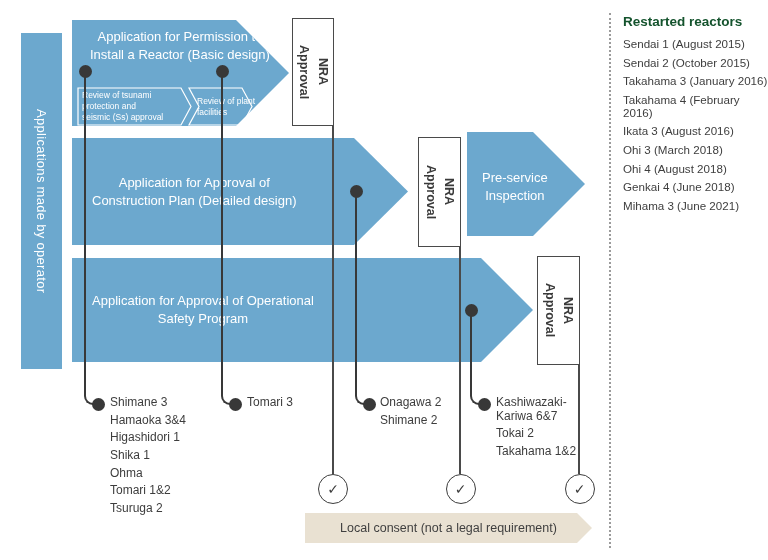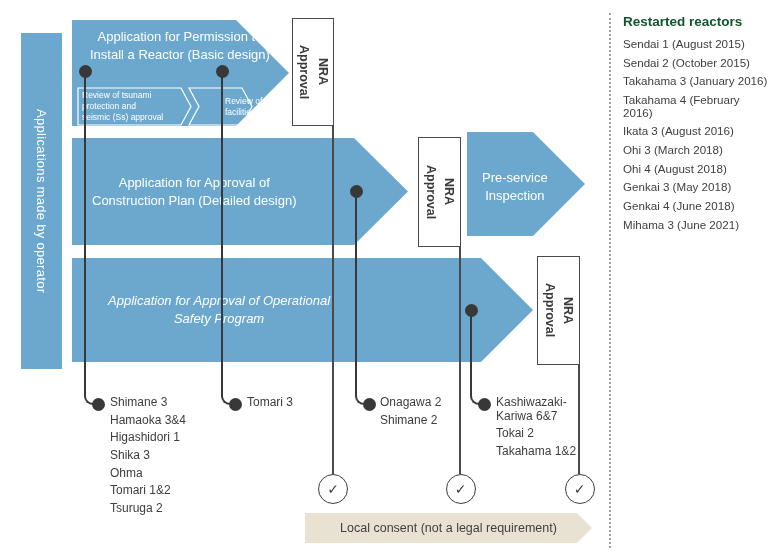--- a/index.html
+++ b/index.html
@@ -22,28 +22,28 @@
       clip-path:polygon(0 0,164px 0,100% 50%,164px 100%,0 100%);}
   .a2{left:72px;top:138px;width:336px;height:107px;
       clip-path:polygon(0 0,282px 0,100% 50%,282px 100%,0 100%);}
   .a3{left:72px;top:258px;width:461px;height:104px;
       clip-path:polygon(0 0,409px 0,100% 50%,409px 100%,0 100%);}
   .apre{left:467px;top:132px;width:118px;height:104px;
       clip-path:polygon(0 0,66px 0,100% 50%,66px 100%,0 100%);}
   .alabel{position:absolute;font-size:13px;line-height:17.5px;white-space:pre-line;}
   .a1 .alabel{left:18px;top:8px;}
   .a2 .alabel{left:20px;top:36px;}
-  .a3 .alabel{left:36px;top:34px;font-style:italic;}
+  .a3 .alabel{left:20px;top:34px;}
   .apre .alabel{left:15px;top:37px;}
 
   
   .subsvg{position:absolute;left:72px;top:20px;width:217px;height:106px;}
   .sublabel{position:absolute;color:#fff;font-size:8.5px;line-height:11px;white-space:pre-line;}
   .sub1{left:82px;top:90px;}
-  .sub2{left:197px;top:96px;margin-left:28px;}
+  .sub2{left:197px;top:96px;}
 
   
   .nra{position:absolute;background:#fff;border:1.6px solid #4A4A4A;box-sizing:border-box;
        display:flex;align-items:center;justify-content:center;}
   .nra .vtxt{writing-mode:vertical-rl;white-space:pre-line;text-align:center;
              font-weight:bold;font-size:12.5px;line-height:1.5;color:#3a3a3a;}
   .nra1{left:292px;top:18px;width:42px;height:108px;}
   .nra2{left:418px;top:137px;width:43px;height:110px;}
   .nra3{left:537px;top:256px;width:43px;height:109px;}
 
@@ -167,21 +167,21 @@
   </div>
 
   <div class="alocal">
     <span>Local consent (not a legal requirement)</span>
   </div>
 
   <div class="plist g1">
       <div class="p-item">Shimane 3</div>
       <div class="p-item">Hamaoka 3&amp;4</div>
       <div class="p-item">Higashidori 1</div>
-      <div class="p-item">Shika 3</div>
+      <div class="p-item">Shika 1</div>
       <div class="p-item">Ohma</div>
       <div class="p-item">Tomari 1&amp;2</div>
       <div class="p-item">Tsuruga 2</div>
     </div>
   <div class="plist g2">
       <div class="p-item">Tomari 3</div>
     </div>
   <div class="plist g3">
       <div class="p-item">Onagawa 2</div>
       <div class="p-item">Shimane 2</div>
@@ -198,19 +198,18 @@
   <div class="rpanel">
     <div class="rtitle">Restarted reactors</div>
     <div>
         <div class="r-item">Sendai 1 (August 2015)</div>
         <div class="r-item">Sendai 2 (October 2015)</div>
         <div class="r-item">Takahama 3 (January 2016)</div>
         <div class="r-item">Takahama 4 (February 2016)</div>
         <div class="r-item">Ikata 3 (August 2016)</div>
         <div class="r-item">Ohi 3 (March 2018)</div>
         <div class="r-item">Ohi 4 (August 2018)</div>
-        <div class="r-item">Genkai 3 (May 2018)</div>
         <div class="r-item">Genkai 4 (June 2018)</div>
         <div class="r-item">Mihama 3 (June 2021)</div>
       </div>
   </div>
 
 </div>
 
 </body></html>

